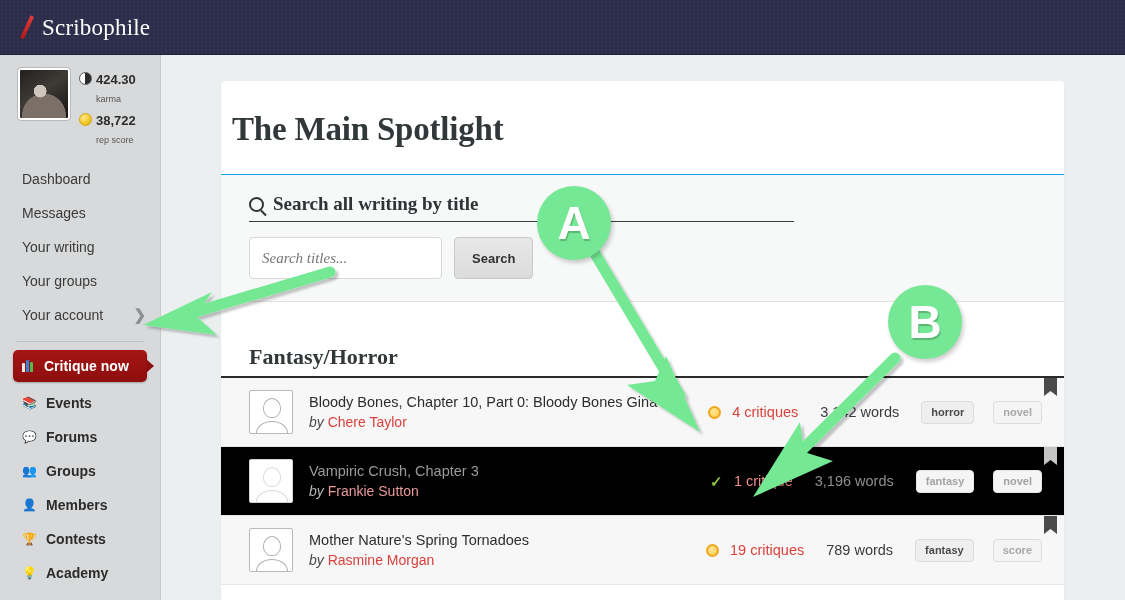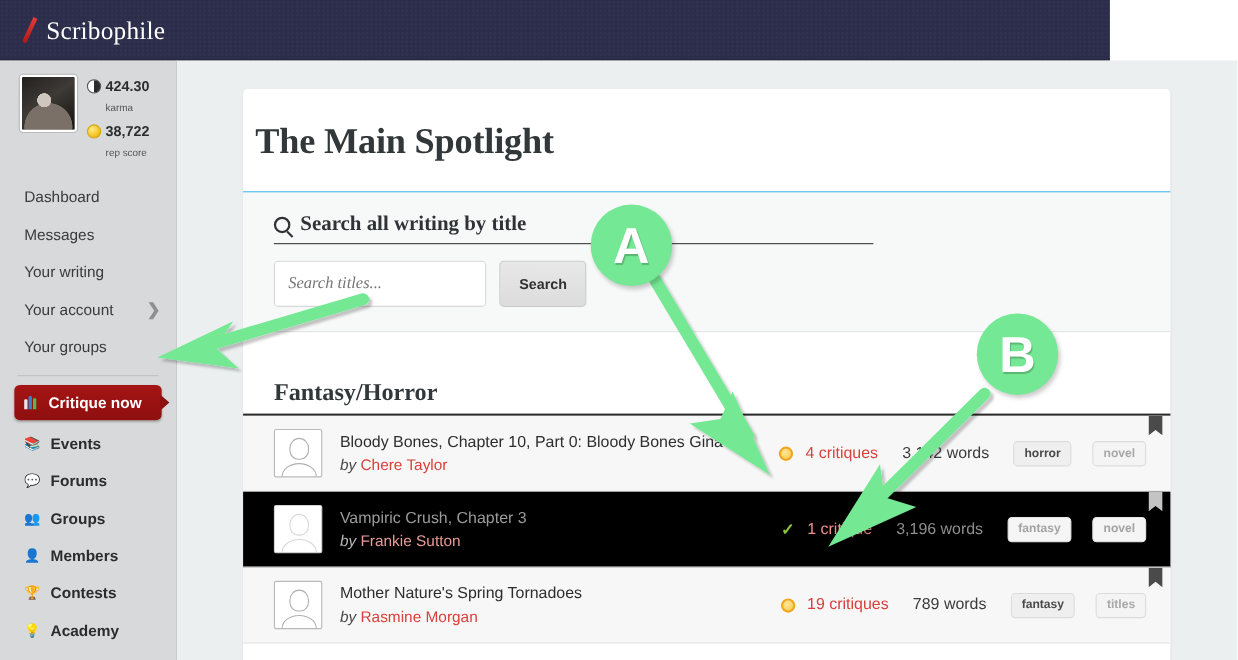--- a/index.html
+++ b/index.html
@@ -8,21 +8,21 @@
     overflow: hidden;
     background: #ffffff;
     font-family: "Liberation Sans", sans-serif;
   }
 
   #app { position: relative; width: 1125px; height: 600px; overflow: hidden; }
 
   
   .topbar {
     position: absolute; top: 0; left: 0;
-    width: 1009px; height: 55px;
+    width: 1125px; height: 55px;
     background: #2b2d4a;
     background-image:
       radial-gradient(rgba(255,255,255,0.035) 1px, transparent 1px);
     background-size: 4px 4px;
     border-bottom: 1px solid #1e2036;
     display: flex; align-items: center;
   }
   .brand { display: flex; align-items: flex-end; margin-left: 18px; }
   .brand-slash {
     width: 22px; height: 26px; position: relative; margin-right: 2px;
@@ -316,25 +316,25 @@
       <div class="navitem">
         <span>Dashboard</span>
       </div>
       <div class="navitem">
         <span>Messages</span>
       </div>
       <div class="navitem">
         <span>Your writing</span>
       </div>
       <div class="navitem">
+        <span>Your groups</span>
+      </div>
+      <div class="navitem">
         <span>Your account</span>
         <span class="chev">❯</span>
-      </div>
-      <div class="navitem">
-        <span>Your groups</span>
       </div>
     </div>
 
     <div class="nav-sep"></div>
 
     <div class="critique-btn">
       <span class="books-ico">
           <i></i>
           <i></i>
           <i></i>
@@ -444,21 +444,21 @@
                 <span>by</span>
                 <a href="#">Rasmine Morgan</a>
               </div>
             </div>
             <div class="row-meta">
               <span class="dot"></span>
               <span class="crit">19 critiques</span>
               <span class="words">789 words</span>
               <span class="tags">
                 <span class="tag">fantasy</span>
-                <span class="tag dim">titles</span>
+                <span class="tag dim">score</span>
               </span>
             </div>
           </div>
 
         </div>
       </div>
 
     </div>
   </div>
 

